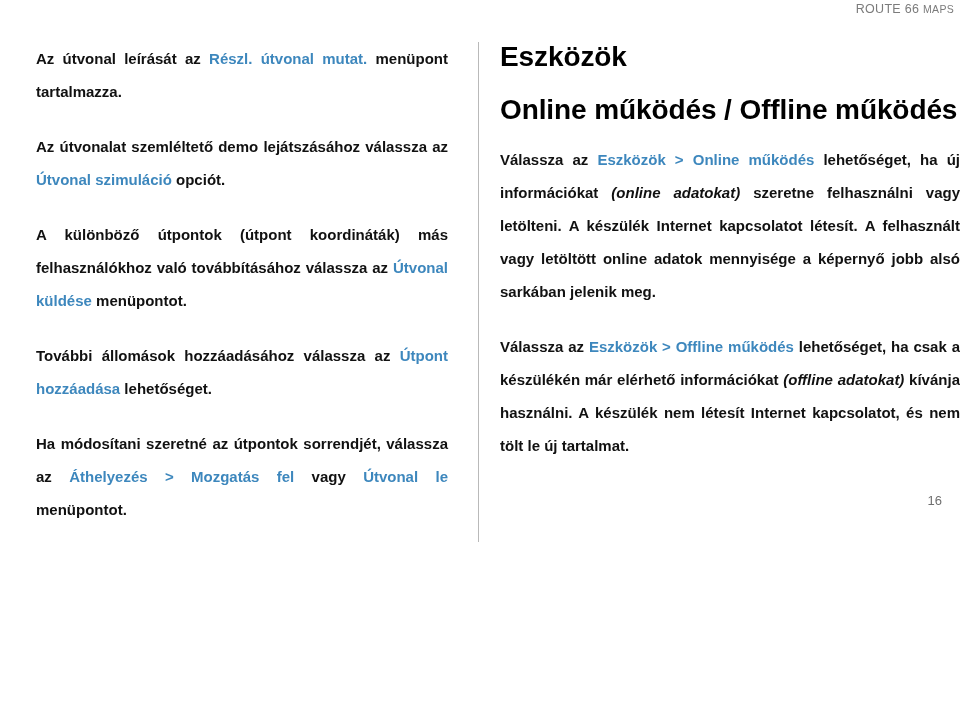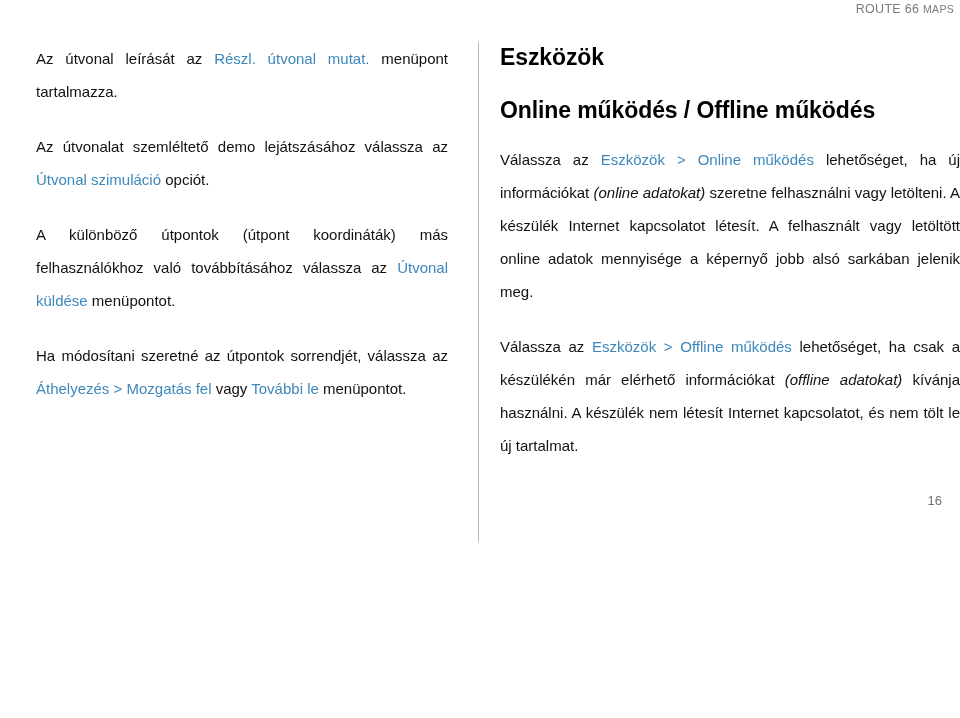--- a/index.html
+++ b/index.html
@@ -61,27 +61,28 @@
     height: 500px;
     background: #b9b9b9;
   }
   p.para {
     margin: 0 0 22px 0;
     font-size: 15px;
     line-height: 33px;
     text-align: justify;
     text-justify: inter-word;
     color: #111111;
+    font-weight: bold;
   }
   p.para:last-child {
     margin-bottom: 0;
   }
   h2.heading {
     margin: 0 0 18px 0;
-    font-size: 23px;
+    font-size: 28px;
     line-height: 30px;
     font-weight: bold;
     color: #000000;
     letter-spacing: -0.1px;
   }
   h2.heading.second {
     margin-top: 23px;
   }
   .link {
     color: #3d87bd;
@@ -109,21 +110,22 @@
   </div>
 
   <div class="divider"></div>
 
   <div class="columns">
 
     <div class="col col-left" id="left-col">
         <p class="para"><span>Az útvonal leírását az </span><span class="link">Részl. útvonal mutat.</span><span> menüpont tartalmazza.</span></p>
         <p class="para"><span>Az útvonalat szemléltető demo lejátszásához válassza az </span><span class="link">Útvonal szimuláció</span><span> opciót.</span></p>
         <p class="para"><span>A különböző útpontok (útpont koordináták) más felhasználókhoz való továbbításához válassza az </span><span class="link">Útvonal küldése</span><span> menüpontot.</span></p>
-        <p class="para"><span>Ha módosítani szeretné az útpontok sorrendjét, válassza az </span><span class="link">Áthelyezés &gt; Mozgatás fel</span><span> vagy </span><span class="link">További le</span><span> menüpontot.</span></p>
+        <p class="para"><span>További állomások hozzáadásához válassza az </span><span class="link">Útpont hozzáadása</span><span> lehetőséget.</span></p>
+        <p class="para"><span>Ha módosítani szeretné az útpontok sorrendjét, válassza az </span><span class="link">Áthelyezés &gt; Mozgatás fel</span><span> vagy </span><span class="link">Útvonal le</span><span> menüpontot.</span></p>
       </div>
 
     <div class="col col-right">
       <h2 class="heading">Eszközök</h2>
       <h2 class="heading second">Online működés / Offline működés</h2>
       <div id="right-online">
           <p class="para"><span>Válassza az </span><span class="link">Eszközök &gt; Online működés</span><span> lehetőséget, ha új információkat </span><span class="ital">(online adatokat)</span><span> szeretne felhasználni vagy letölteni. A készülék Internet kapcsolatot létesít. A felhasznált vagy letöltött online adatok mennyisége a képernyő jobb alsó sarkában jelenik meg.</span></p>
           <p class="para"><span>Válassza az </span><span class="link">Eszközök &gt; Offline működés</span><span> lehetőséget, ha csak a készülékén már elérhető információkat </span><span class="ital">(offline adatokat)</span><span> kívánja használni. A készülék nem létesít Internet kapcsolatot, és nem tölt le új tartalmat.</span></p>
         </div>
     </div>

